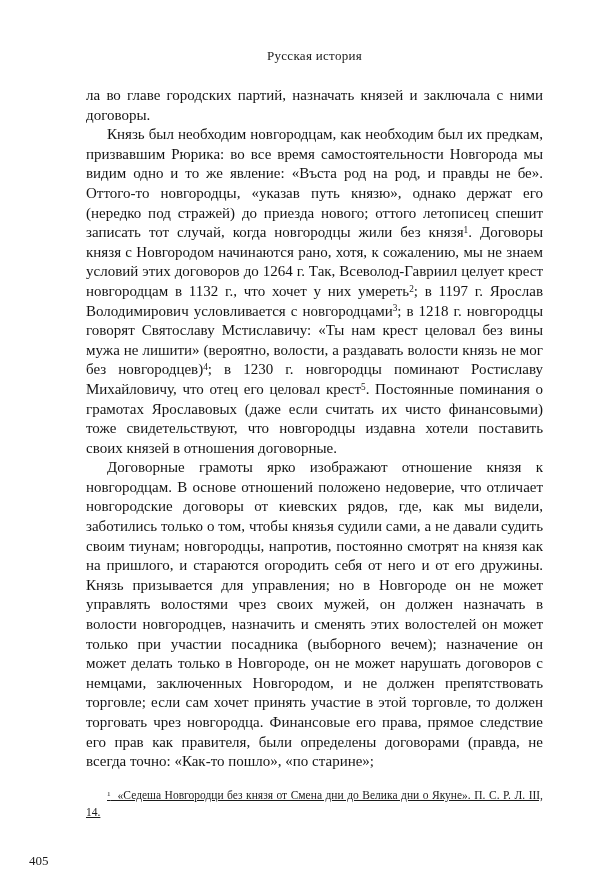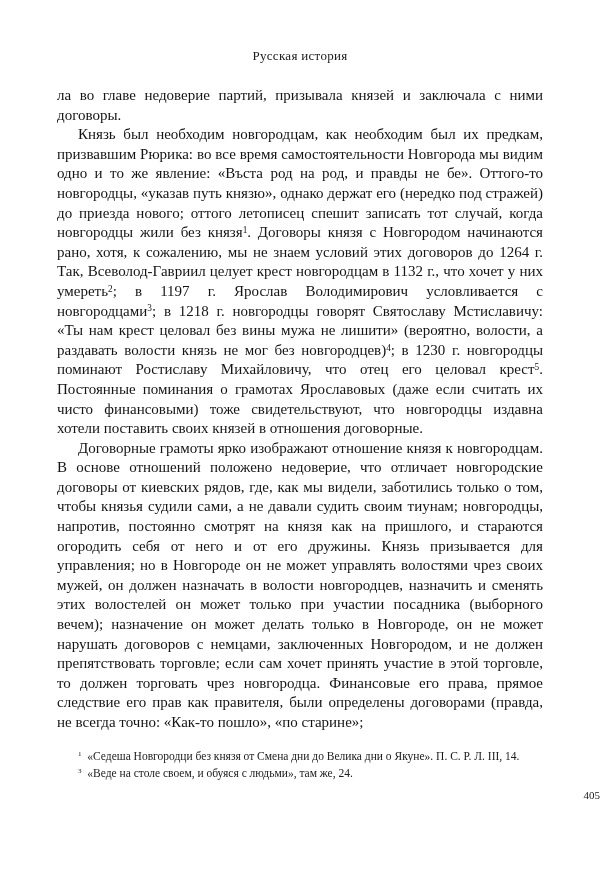--- a/index.html
+++ b/index.html
@@ -10,20 +10,21 @@
   .page {
     position: relative;
     width: 600px;
     height: 890px;
     margin: 0 auto;
     background: #ffffff;
     color: #141414;
     font-family: "Liberation Serif", "DejaVu Serif", serif;
     overflow: hidden;
     box-sizing: border-box;
+    padding-left: 29px;
   }
   .running-head {
     margin-top: 48px;
     text-align: center;
     font-size: 13px;
     letter-spacing: 0.3px;
     color: #1a1a1a;
   }
   .body-text {
     margin: 22px 57px 0 57px;
@@ -47,39 +48,39 @@
   }
   .footnotes {
     margin: 15px 57px 0 57px;
     font-size: 11.5px;
     line-height: 17px;
     text-align: justify;
     color: #1a1a1a;
   }
   .footnote {
     text-indent: 21px;
+    text-decoration: underline;
   }
   .page-number {
-    margin-top: 7px;
-    text-align: right;
-    font-size: 11px;
+    margin-top: 32px;
+    text-align: left;
+    font-size: 13px;
     color: #1a1a1a;
   }
 </style>
 </head>
 <body>
 
 <div class="page">
   <div class="running-head">Русская история</div>
 
   <div class="body-text">
-      <p class="para no-indent">ла во главе недоверие партий, призывала князей и заключала с ними договоры.</p>
+      <p class="para no-indent">ла во главе городских партий, назначать князей и заключала с ними договоры.</p>
       <p class="para">Князь был необходим новгородцам, как необходим был их предкам, призвавшим Рюрика: во все время самостоятельности Новгорода мы видим одно и то же явление: «Въста род на род, и правды не бе». Оттого-то новгородцы, «указав путь князю», однако держат его (нередко под стражей) до приезда нового; оттого летописец спешит записать тот случай, когда новгородцы жили без князя<sup class="fn-marker">1</sup>. Договоры князя с Новгородом начинаются рано, хотя, к сожалению, мы не знаем условий этих договоров до 1264 г. Так, Всеволод-Гавриил целует крест новгородцам в 1132 г., что хочет у них умереть<sup class="fn-marker">2</sup>; в 1197 г. Ярослав Володимирович условливается с новгородцами<sup class="fn-marker">3</sup>; в 1218 г. новгородцы говорят Святославу Мстиславичу: «Ты нам крест целовал без вины мужа не лишити» (вероятно, волости, а раздавать волости князь не мог без новгородцев)<sup class="fn-marker">4</sup>; в 1230 г. новгородцы поминают Ростиславу Михайловичу, что отец его целовал крест<sup class="fn-marker">5</sup>. Постоянные поминания о грамотах Ярославовых (даже если считать их чисто финансовыми) тоже свидетельствуют, что новгородцы издавна хотели поставить своих князей в отношения договорные.</p>
       <p class="para">Договорные грамоты ярко изображают отношение князя к новгородцам. В основе отношений положено недоверие, что отличает новгородские договоры от киевских рядов, где, как мы видели, заботились только о том, чтобы князья судили сами, а не давали судить своим тиунам; новгородцы, напротив, постоянно смотрят на князя как на пришлого, и стараются огородить себя от него и от его дружины. Князь призывается для управления; но в Новгороде он не может управлять волостями чрез своих мужей, он должен назначать в волости новгородцев, назначить и сменять этих волостелей он может только при участии посадника (выборного вечем); назначение он может делать только в Новгороде, он не может нарушать договоров с немцами, заключенных Новгородом, и не должен препятствовать торговле; если сам хочет принять участие в этой торговле, то должен торговать чрез новгородца. Финансовые его права, прямое следствие его прав как правителя, были определены договорами (правда, не всегда точно: «Как-то пошло», «по старине»;</p>
     </div>
 
   <div class="footnotes">
       <div class="footnote"><sup class="fn-num">1</sup>&nbsp;&nbsp;«Седеша Новгородци без князя от Смена дни до Велика дни о Якуне». П. С. Р. Л. III, 14.</div>
-      <div class="footnote"><sup class="fn-num">3</sup>&nbsp;&nbsp;«Веде на столе своем, и обуяся с людьми», там же, 24.</div>
     </div>
 
   <div class="page-number">405</div>
 </div>
 
 </body></html>

